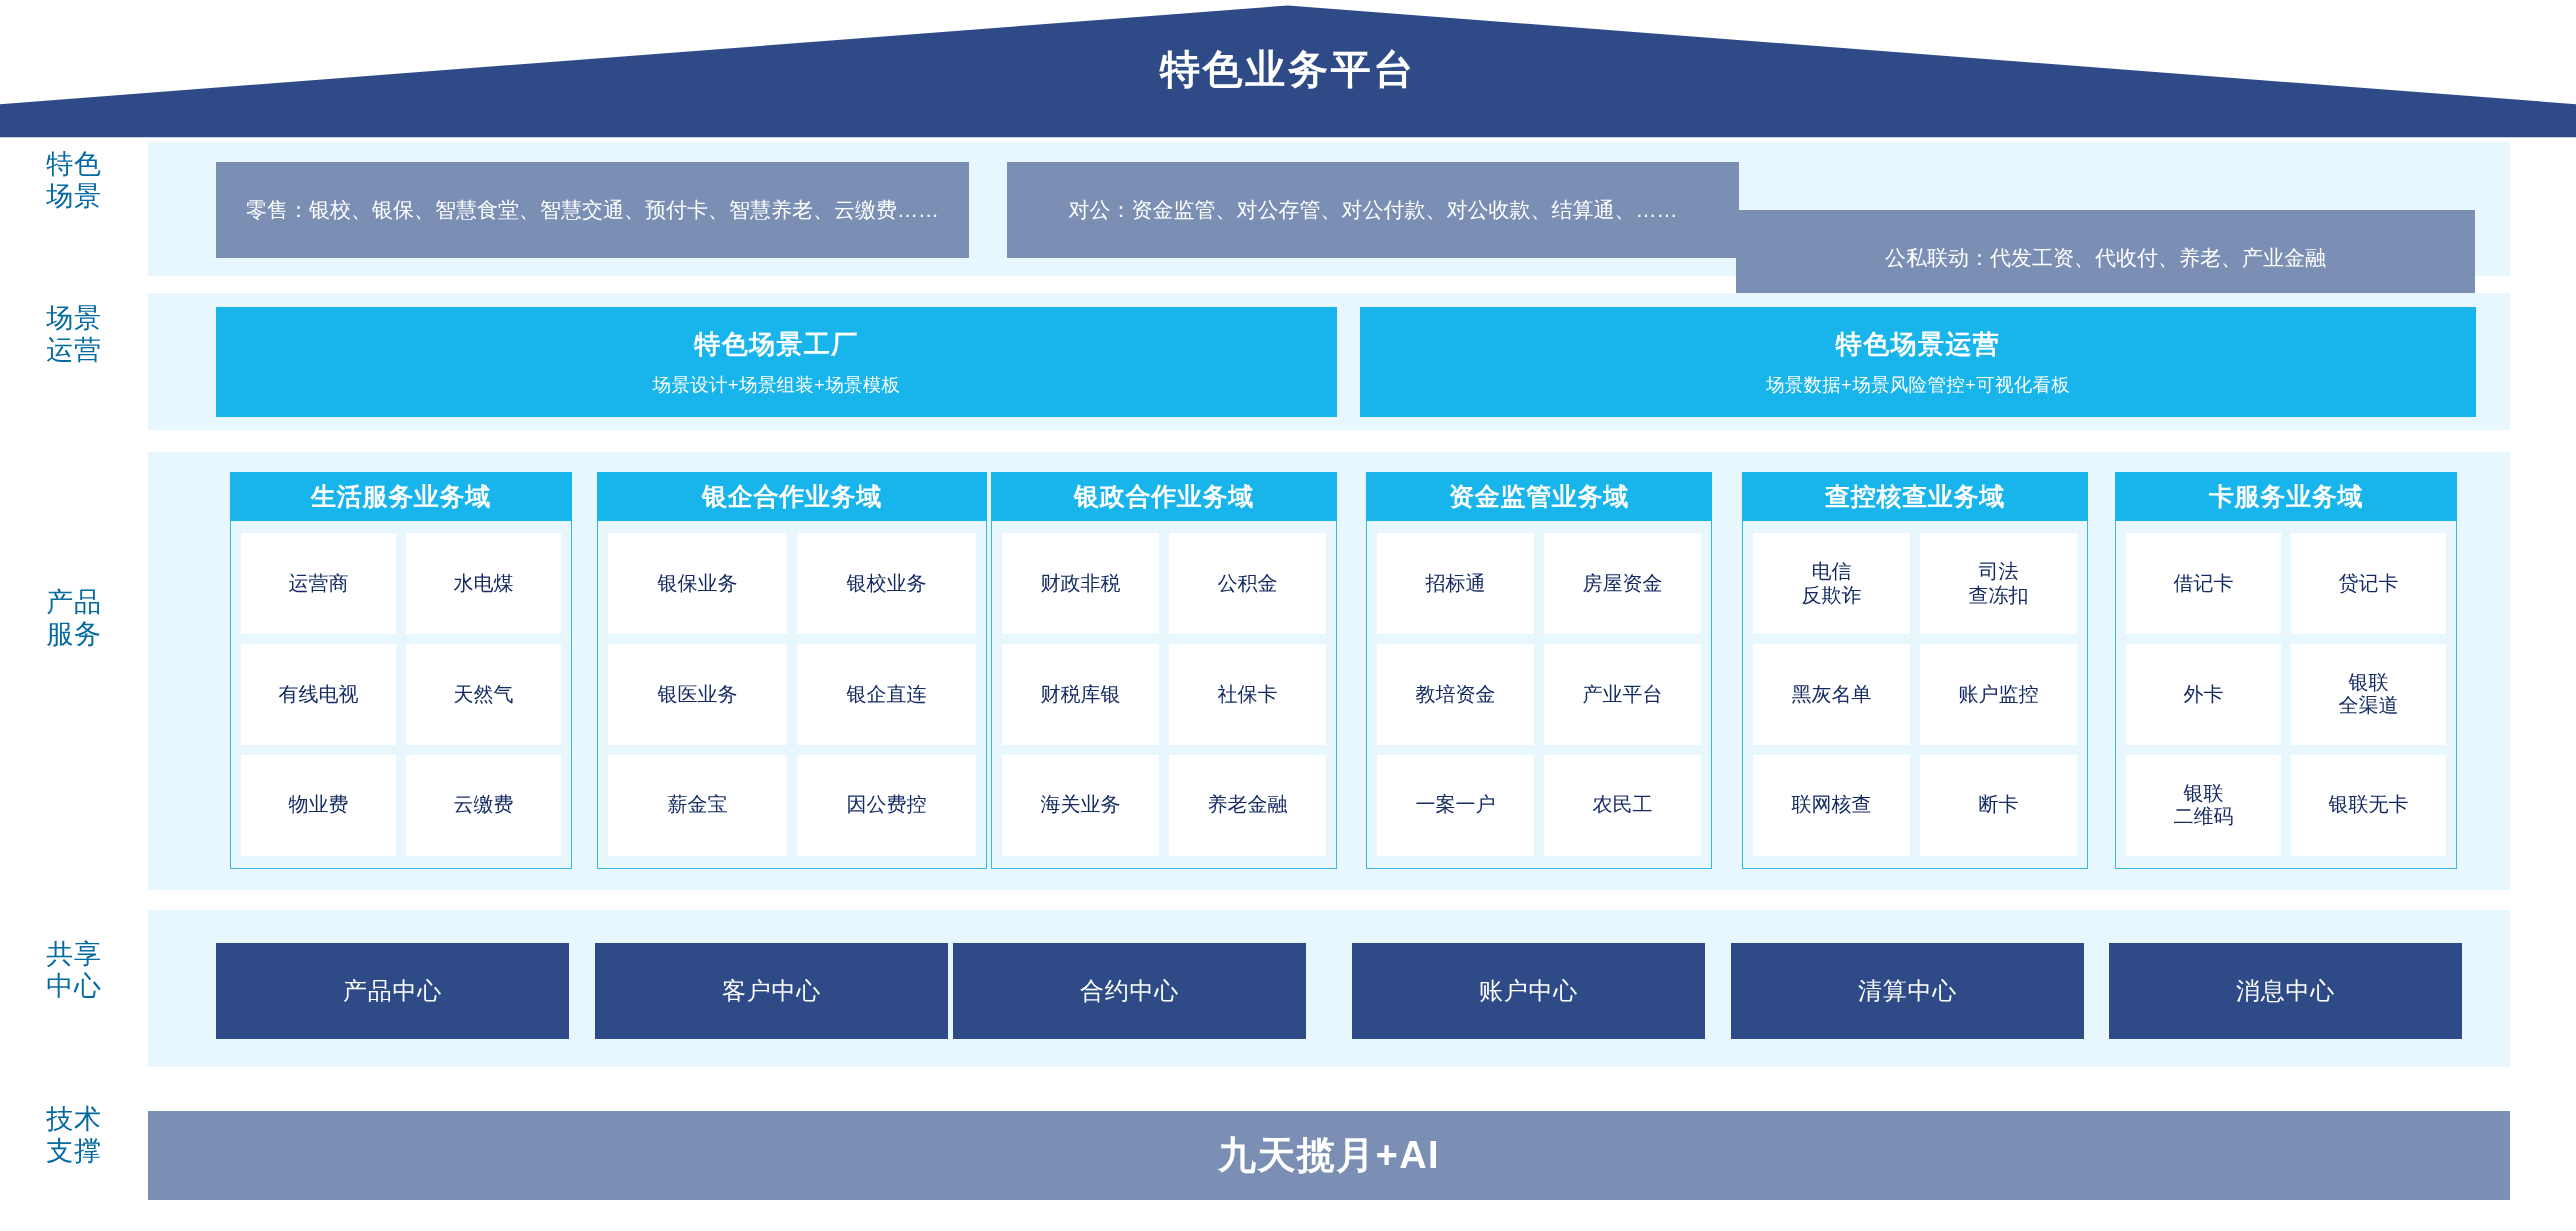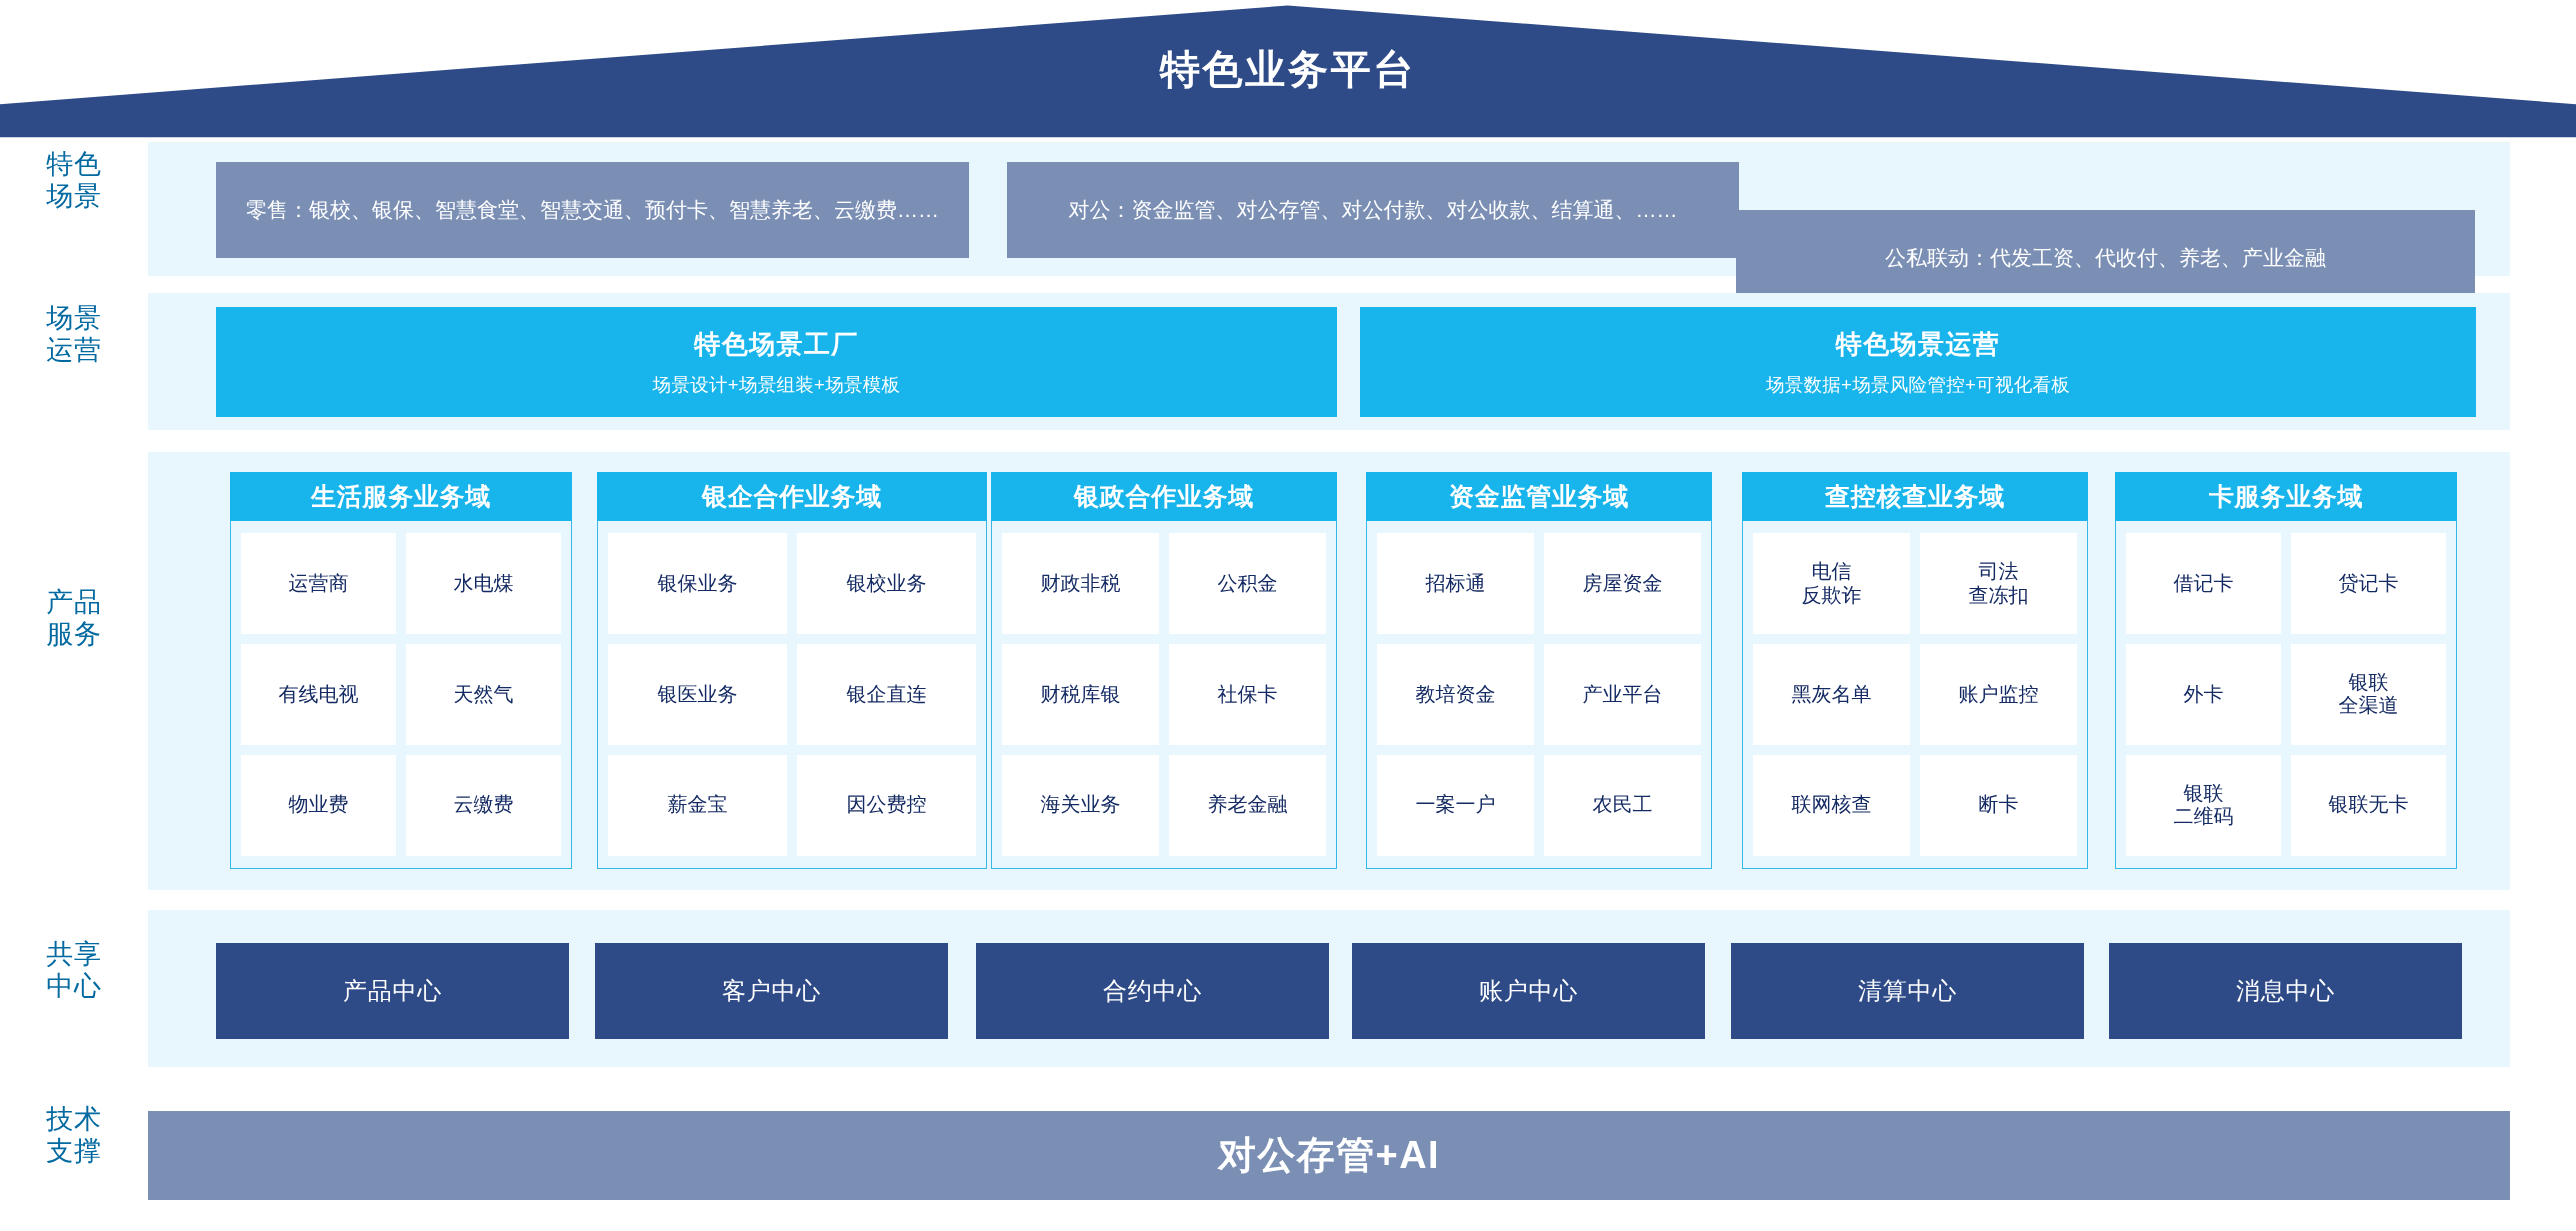--- a/index.html
+++ b/index.html
@@ -220,31 +220,31 @@
   </div>
 
   <div class="panel" style="left:148px; top:910px; width:2362px; height:157px;"></div>
 
   <div class="hub-box" style="left:216px; top:943px; width:353px; height:96px;">
     <span>产品中心</span>
   </div>
   <div class="hub-box" style="left:595px; top:943px; width:353px; height:96px;">
     <span>客户中心</span>
   </div>
-  <div class="hub-box" style="left:976px; top:943px; width:353px; height:96px;">
+  <div class="hub-box" style="left:953px; top:943px; width:353px; height:96px;">
     <span>合约中心</span>
   </div>
   <div class="hub-box" style="left:1352px; top:943px; width:353px; height:96px;">
     <span>账户中心</span>
   </div>
   <div class="hub-box" style="left:1731px; top:943px; width:353px; height:96px;">
     <span>清算中心</span>
   </div>
   <div class="hub-box" style="left:2109px; top:943px; width:353px; height:96px;">
     <span>消息中心</span>
   </div>
 
   <div class="tech-bar" style="left:148px; top:1111px; width:2362px; height:89px;">
-    <span>对公存管+AI</span>
+    <span>九天揽月+AI</span>
   </div>
 
 </div>
 
 
 </body></html>

